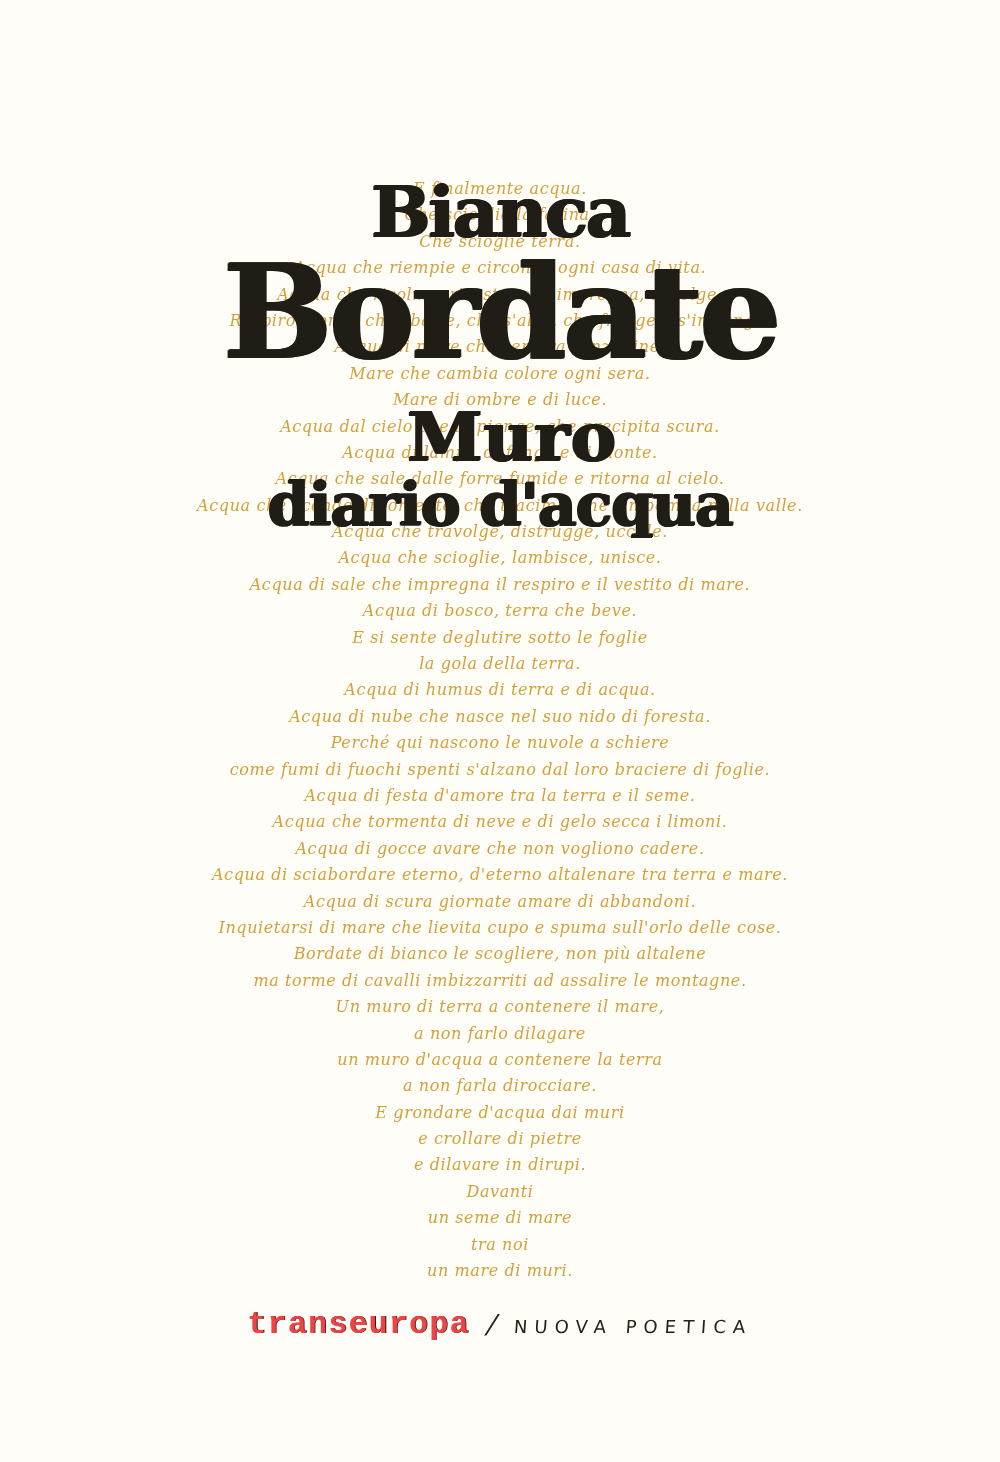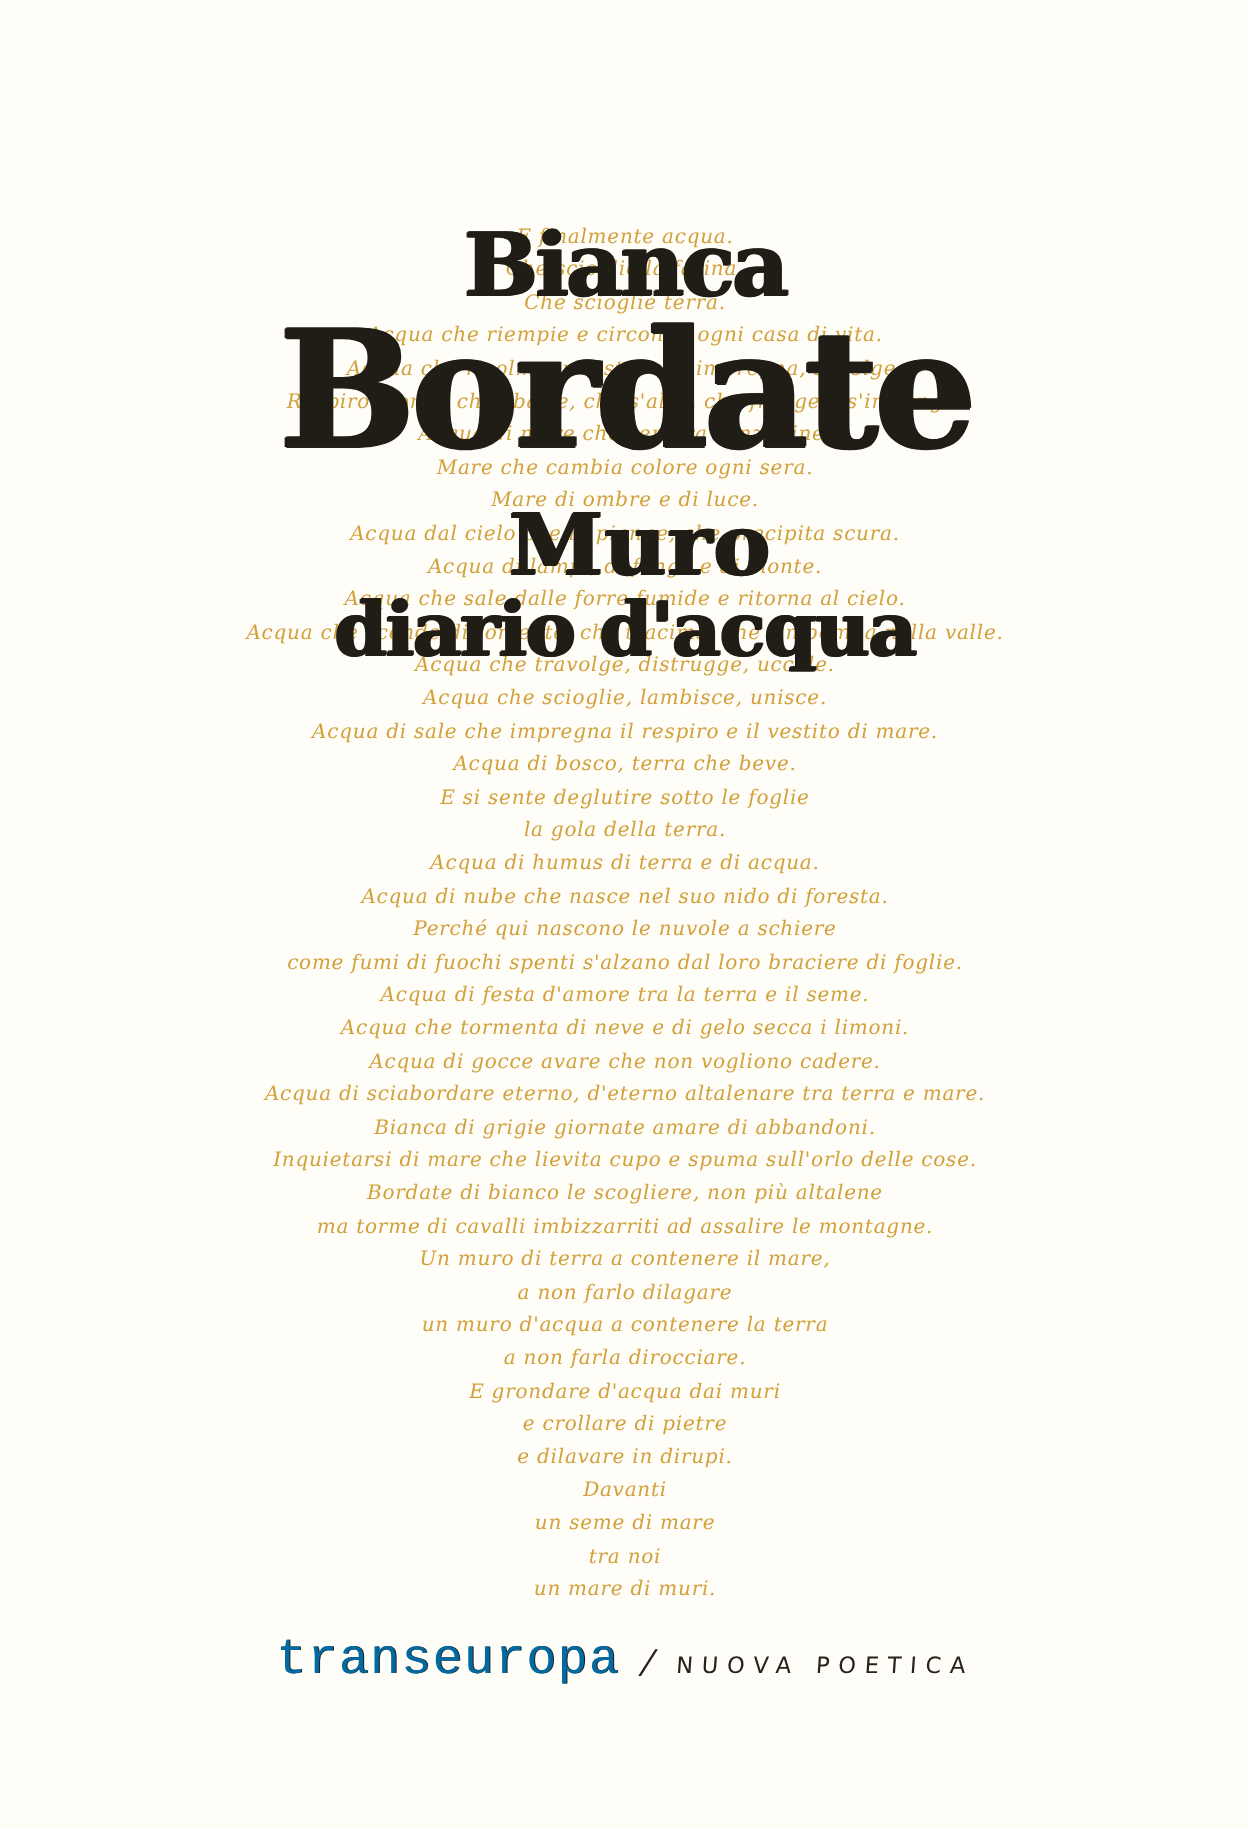--- a/index.html
+++ b/index.html
@@ -64,24 +64,24 @@
     right: 0;
     top: 1306px;
     z-index: 2;
     display: flex;
     justify-content: center;
     align-items: baseline;
     gap: 18px;
   }
   .publisher-name {
     font-family: "Liberation Mono", "DejaVu Sans Mono", monospace;
-    font-weight: 400;
-    font-size: 40px;
+    font-weight: 700;
+    font-size: 32px;
     letter-spacing: 1px;
-    color: #0369a1;
+    color: #ef4444;
     text-shadow: 0.8px 0 0 #211e18;
   }
   .series-slash {
     font-family: "DejaVu Sans", sans-serif;
     font-size: 26px;
     color: #262219;
     transform: skewX(-18deg);
     display: inline-block;
   }
   .series-name {
@@ -119,21 +119,21 @@
       <div class="poem-line">E si sente deglutire sotto le foglie</div>
       <div class="poem-line">la gola della terra.</div>
       <div class="poem-line">Acqua di humus di terra e di acqua.</div>
       <div class="poem-line">Acqua di nube che nasce nel suo nido di foresta.</div>
       <div class="poem-line">Perché qui nascono le nuvole a schiere</div>
       <div class="poem-line">come fumi di fuochi spenti s'alzano dal loro braciere di foglie.</div>
       <div class="poem-line">Acqua di festa d'amore tra la terra e il seme.</div>
       <div class="poem-line">Acqua che tormenta di neve e di gelo secca i limoni.</div>
       <div class="poem-line">Acqua di gocce avare che non vogliono cadere.</div>
       <div class="poem-line">Acqua di sciabordare eterno, d'eterno altalenare tra terra e mare.</div>
-      <div class="poem-line">Bianca di grigie giornate amare di abbandoni.</div>
+      <div class="poem-line">Acqua di scura giornate amare di abbandoni.</div>
       <div class="poem-line">Inquietarsi di mare che lievita cupo e spuma sull'orlo delle cose.</div>
       <div class="poem-line">Bordate di bianco le scogliere, non più altalene</div>
       <div class="poem-line">ma torme di cavalli imbizzarriti ad assalire le montagne.</div>
       <div class="poem-line">Un muro di terra a contenere il mare,</div>
       <div class="poem-line">a non farlo dilagare</div>
       <div class="poem-line">un muro d'acqua a contenere la terra</div>
       <div class="poem-line">a non farla dirocciare.</div>
       <div class="poem-line">E grondare d'acqua dai muri</div>
       <div class="poem-line">e crollare di pietre</div>
       <div class="poem-line">e dilavare in dirupi.</div>

